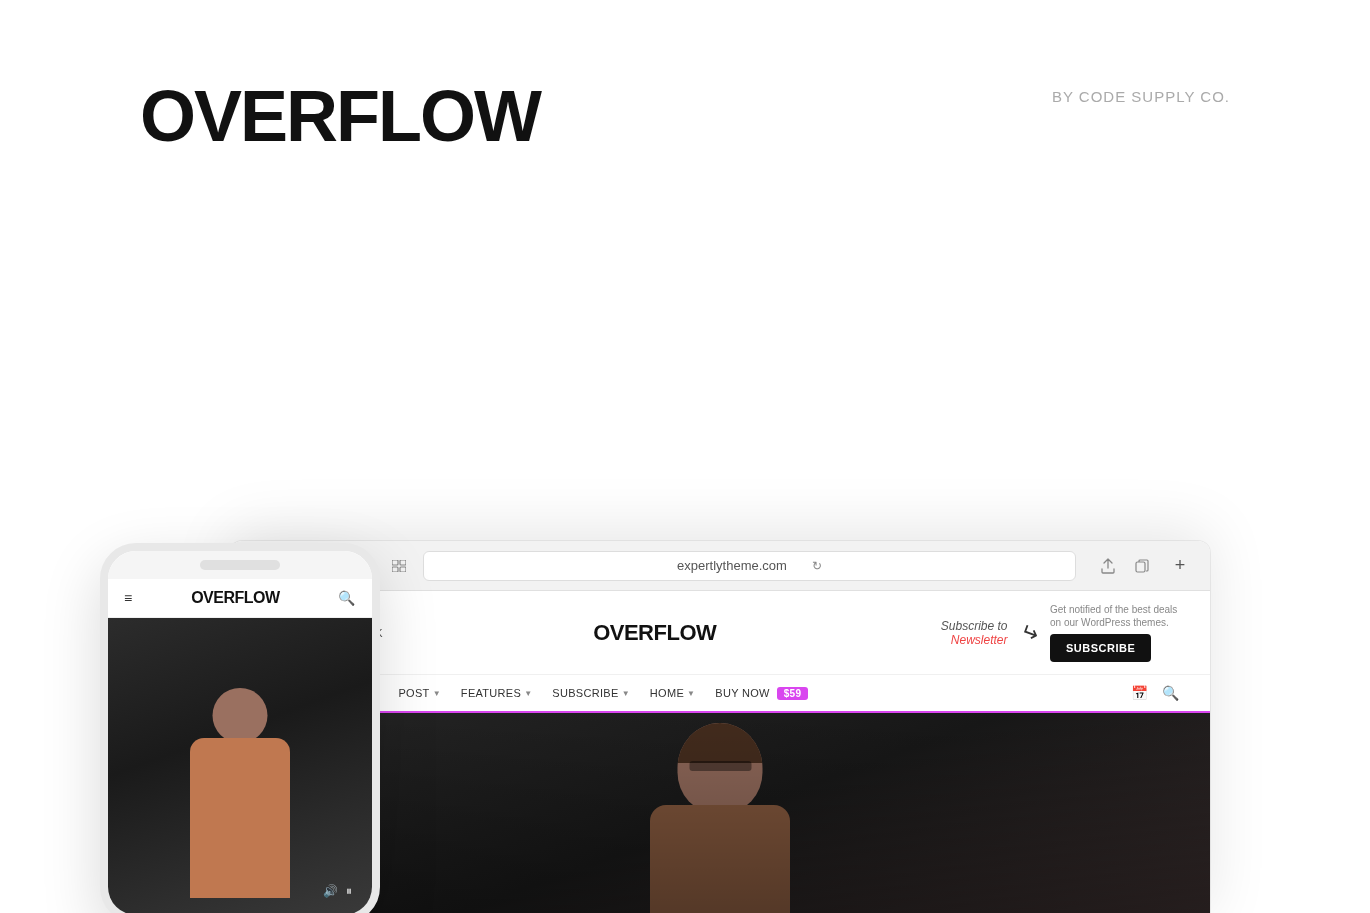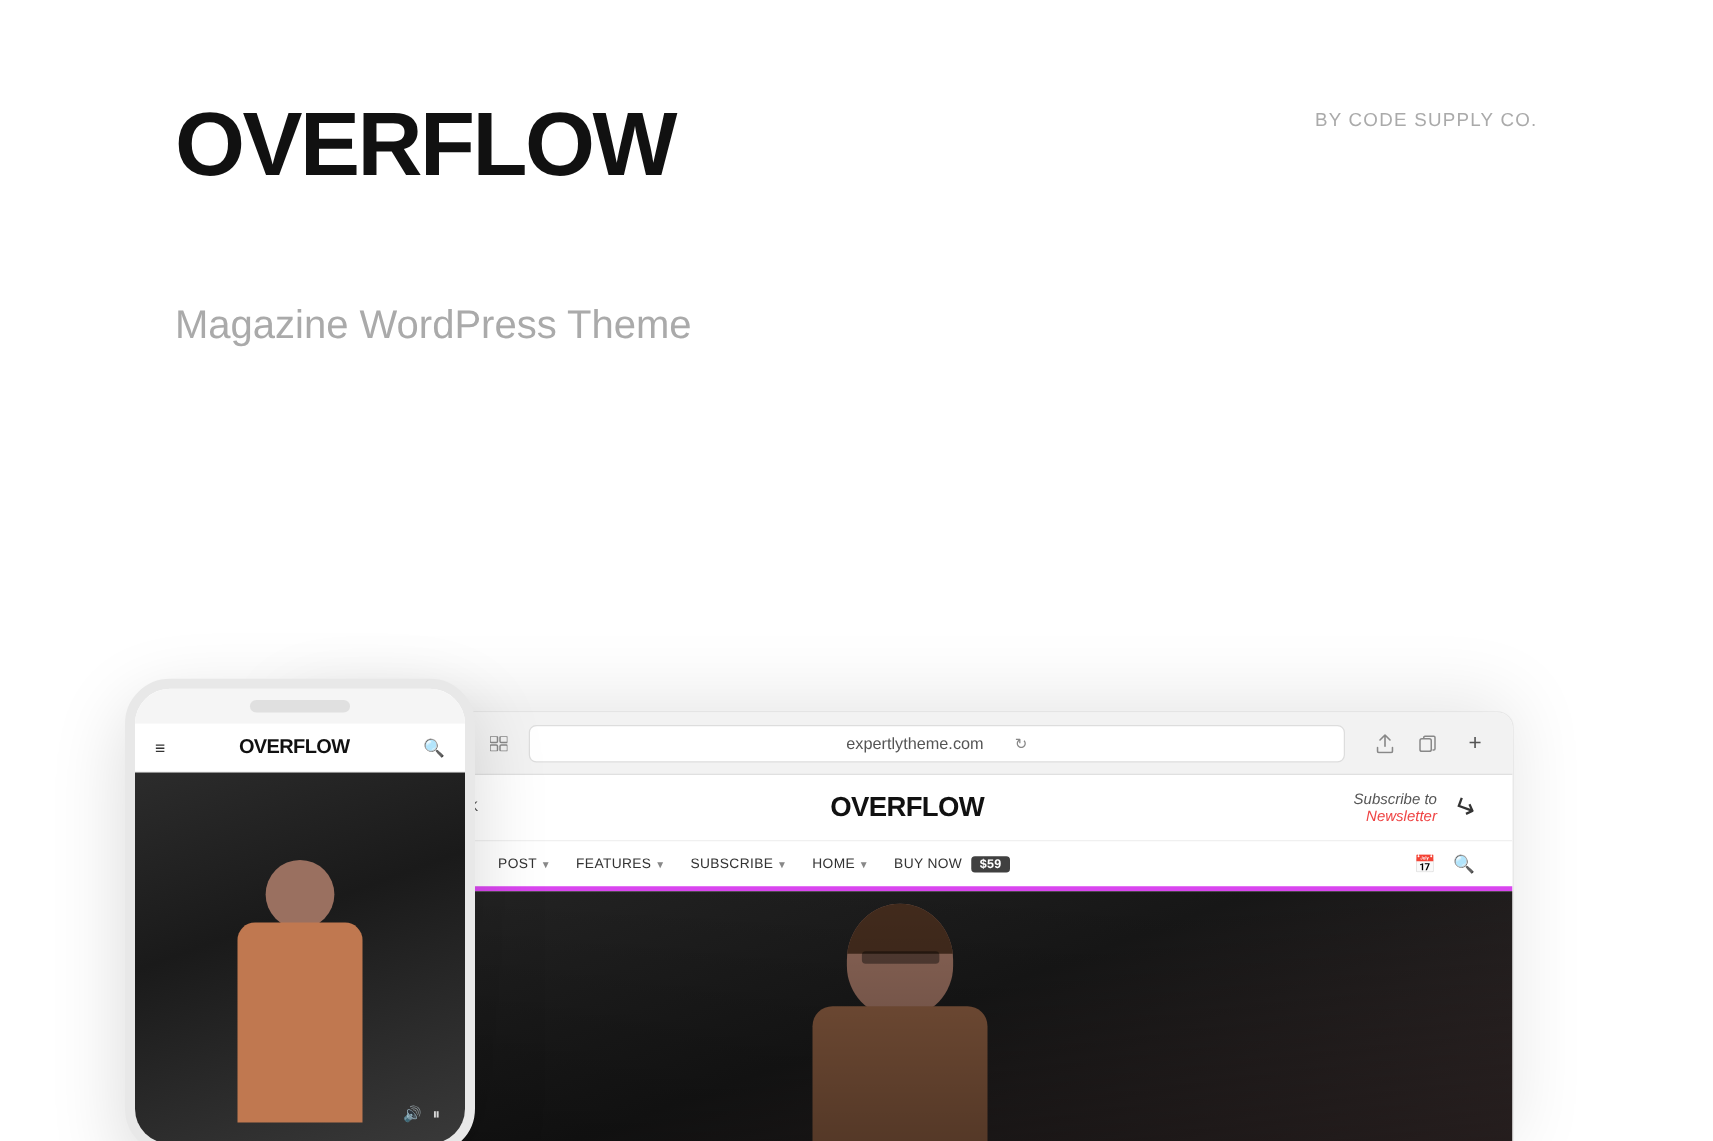--- a/index.html
+++ b/index.html
@@ -317,21 +317,21 @@
       display: flex;
       align-items: center;
       gap: 6px;
     }
 
     .website-nav {
       padding: 10px 30px;
       display: flex;
       align-items: center;
       justify-content: space-between;
-      border-bottom: 4px solid #d946ef;
+      border-bottom: 2px solid #d946ef;
     }
 
     .nav-links {
       display: flex;
       gap: 20px;
       font-size: 11px;
       font-weight: 500;
       color: #333;
       letter-spacing: 0.3px;
     }
@@ -343,21 +343,21 @@
       cursor: pointer;
       color: #333;
     }
 
     .nav-link-chevron {
       font-size: 8px;
       color: #888;
     }
 
     .buy-now-badge {
-      background: #404040;
+      background: #d946ef;
       color: #fff;
       border-radius: 3px;
       padding: 1px 7px;
       font-size: 10px;
       font-weight: 600;
       margin-left: 4px;
     }
 
     .nav-icons {
       display: flex;
@@ -375,21 +375,20 @@
 
   </style>
 </head>
 <body>
 
 <div class="top-section">
   <h1 class="brand-title">OVERFLOW</h1>
   <p class="by-code">BY CODE SUPPLY CO.</p>
   <div class="subtitle">
     <br>
-    <span>Magazine WordPress Theme</span>
   </div>
 </div>
 
 <div class="browser-container">
 
   <div class="phone-mockup">
     <div class="phone-notch">
       <div class="phone-notch-bar"></div>
     </div>
     <div class="phone-header">
@@ -469,20 +468,24 @@
         </div>
 
         <div class="site-logo">OVERFLOW</div>
 
         <div class="subscribe-area">
           <div style="text-align:right;margin-left:14px;">
             <div style="font-size:12px;color:#555;font-style:italic;">Subscribe to</div>
             <div style="font-size:12px;color:#ef4444;font-style:italic;">Newsletter</div>
           </div>
           <span style="font-size:22px;color:#333;display:inline-block;transform:rotate(20deg) scaleX(-1);">↵</span>
+          <div style="text-align:left;max-width:130px;">
+            <div style="font-size:10px;color:#888;line-height:1.3;margin-bottom:5px;">Get notified of the best deals on our WordPress themes.</div>
+            <button class="subscribe-btn">SUBSCRIBE</button>
+          </div>
         </div>
       </div>
 
       <div class="website-nav">
         <div class="nav-links">
           <div class="nav-link">
             <span>DEMOS</span>
             <span class="nav-link-chevron">▼</span>
           </div>
           <div class="nav-link">

